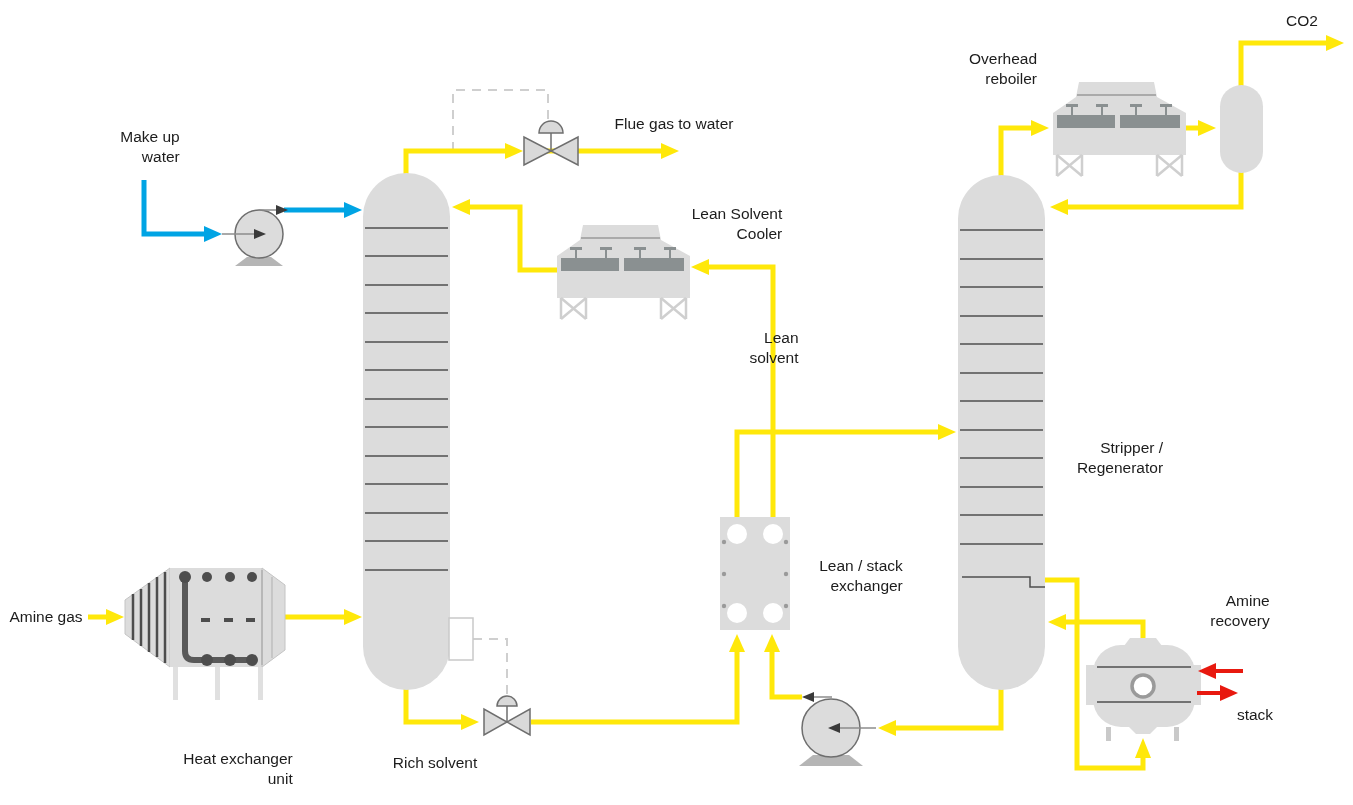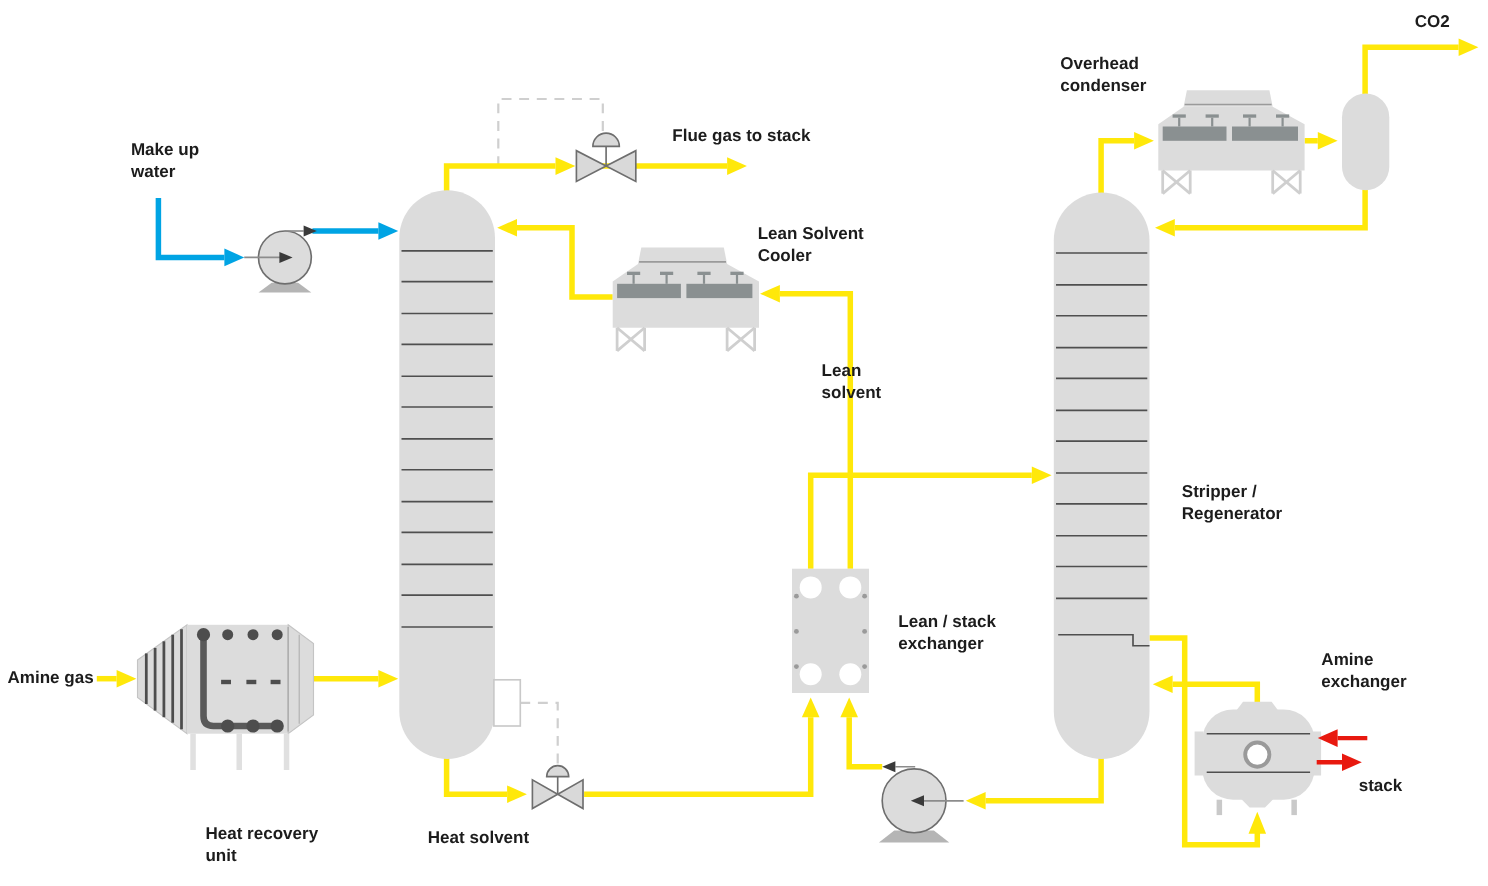--- a/index.html
+++ b/index.html
@@ -3,22 +3,22 @@
 <meta charset="utf-8">
 <style>
   html,body{margin:0;padding:0;background:#fff;}
   #stage{
     position:relative;width:1353px;height:805px;background:var(--background,#fff);
     font-family:"Liberation Sans", sans-serif;overflow:hidden;
   }
   #diagram{position:absolute;left:0;top:0;}
   .label{
     position:absolute;transform:translate(-50%,-50%);
-    white-space:pre-line;text-align:left;
-    color:var(--text,#1c1c1c);font-weight:700;font-size:15.5px;line-height:1.32;
+    white-space:pre-line;text-align:right;
+    color:var(--text,#1c1c1c);font-weight:400;font-size:15.5px;line-height:1.32;
   }
   
   .pipe-y{stroke:var(--pipe-yellow);stroke-width:5;fill:none;}
   .pipe-c{stroke:var(--pipe-cyan);stroke-width:5;fill:none;}
   .head-y{fill:var(--pipe-yellow);}
   .head-c{fill:var(--pipe-cyan);}
   .red-shaft{stroke:var(--arrow-red);stroke-width:4;fill:none;}
   .head-r{fill:var(--arrow-red);}
   .eq{fill:var(--equipment-fill);}
   .eq-edge{fill:var(--equipment-fill);stroke:#C4C4C4;stroke-width:1;}
@@ -289,32 +289,32 @@
     <line class="red-shaft" x1="1243" y1="671" x2="1216" y2="671"></line>
     <polygon class="head-r" points="1216,663 1216,679 1198,671"></polygon>
     <line class="red-shaft" x1="1197" y1="693" x2="1220" y2="693"></line>
     <polygon class="head-r" points="1220,685 1220,701 1238,693"></polygon>
   </g>
 </svg>
 
 <div class="label" style="left:150px;top:147px;">Make up
 water</div>
 <div class="label" style="left:46px;top:617px;">Amine gas</div>
-<div class="label" style="left:674px;top:124px;">Flue gas to stack</div>
+<div class="label" style="left:674px;top:124px;">Flue gas to water</div>
 <div class="label" style="left:737px;top:224px;">Lean Solvent
 Cooler</div>
 <div class="label" style="left:774px;top:348px;">Lean
 solvent</div>
-<div class="label" style="left:238px;top:769px;">Heat recovery
+<div class="label" style="left:238px;top:769px;">Heat exchanger
 unit</div>
-<div class="label" style="left:435px;top:763px;">Heat solvent</div>
+<div class="label" style="left:435px;top:763px;">Rich solvent</div>
 <div class="label" style="left:861px;top:576px;">Lean / stack
 exchanger</div>
 <div class="label" style="left:1120px;top:458px;">Stripper /
 Regenerator</div>
 <div class="label" style="left:1003px;top:69px;">Overhead
-condenser</div>
+reboiler</div>
 <div class="label" style="left:1302px;top:21px;">CO2</div>
 <div class="label" style="left:1240px;top:611px;">Amine
-exchanger</div>
+recovery</div>
 <div class="label" style="left:1255px;top:715px;">stack</div>
 
 </div>
 
 </body></html>

